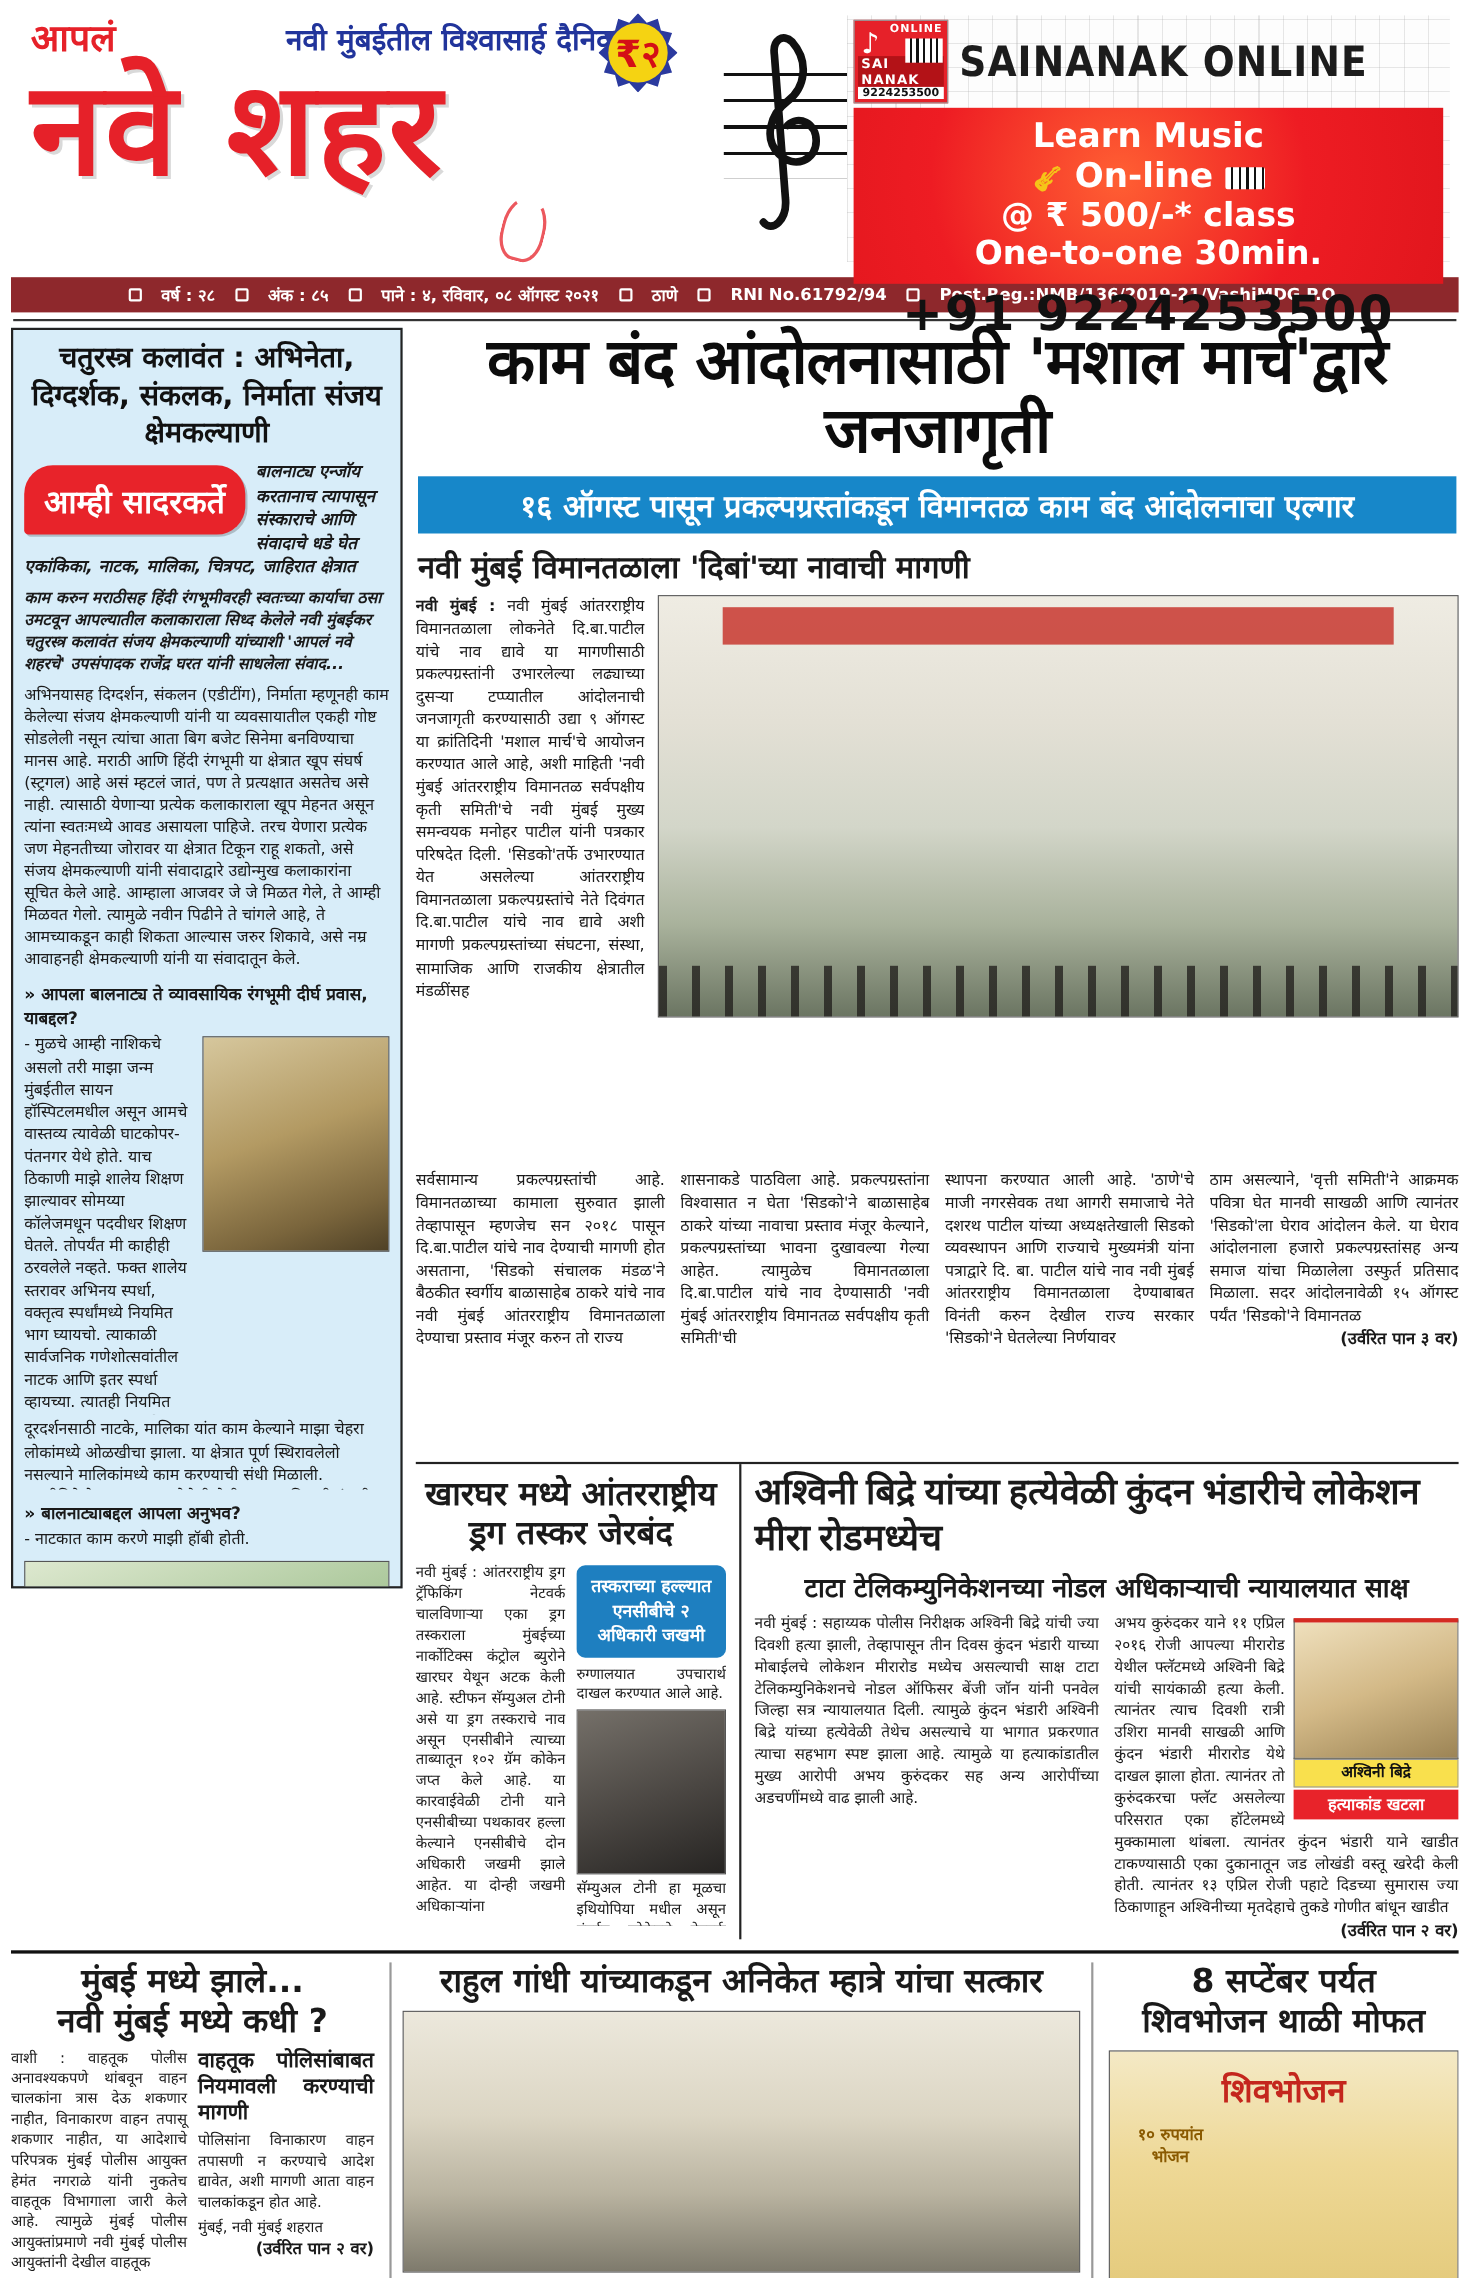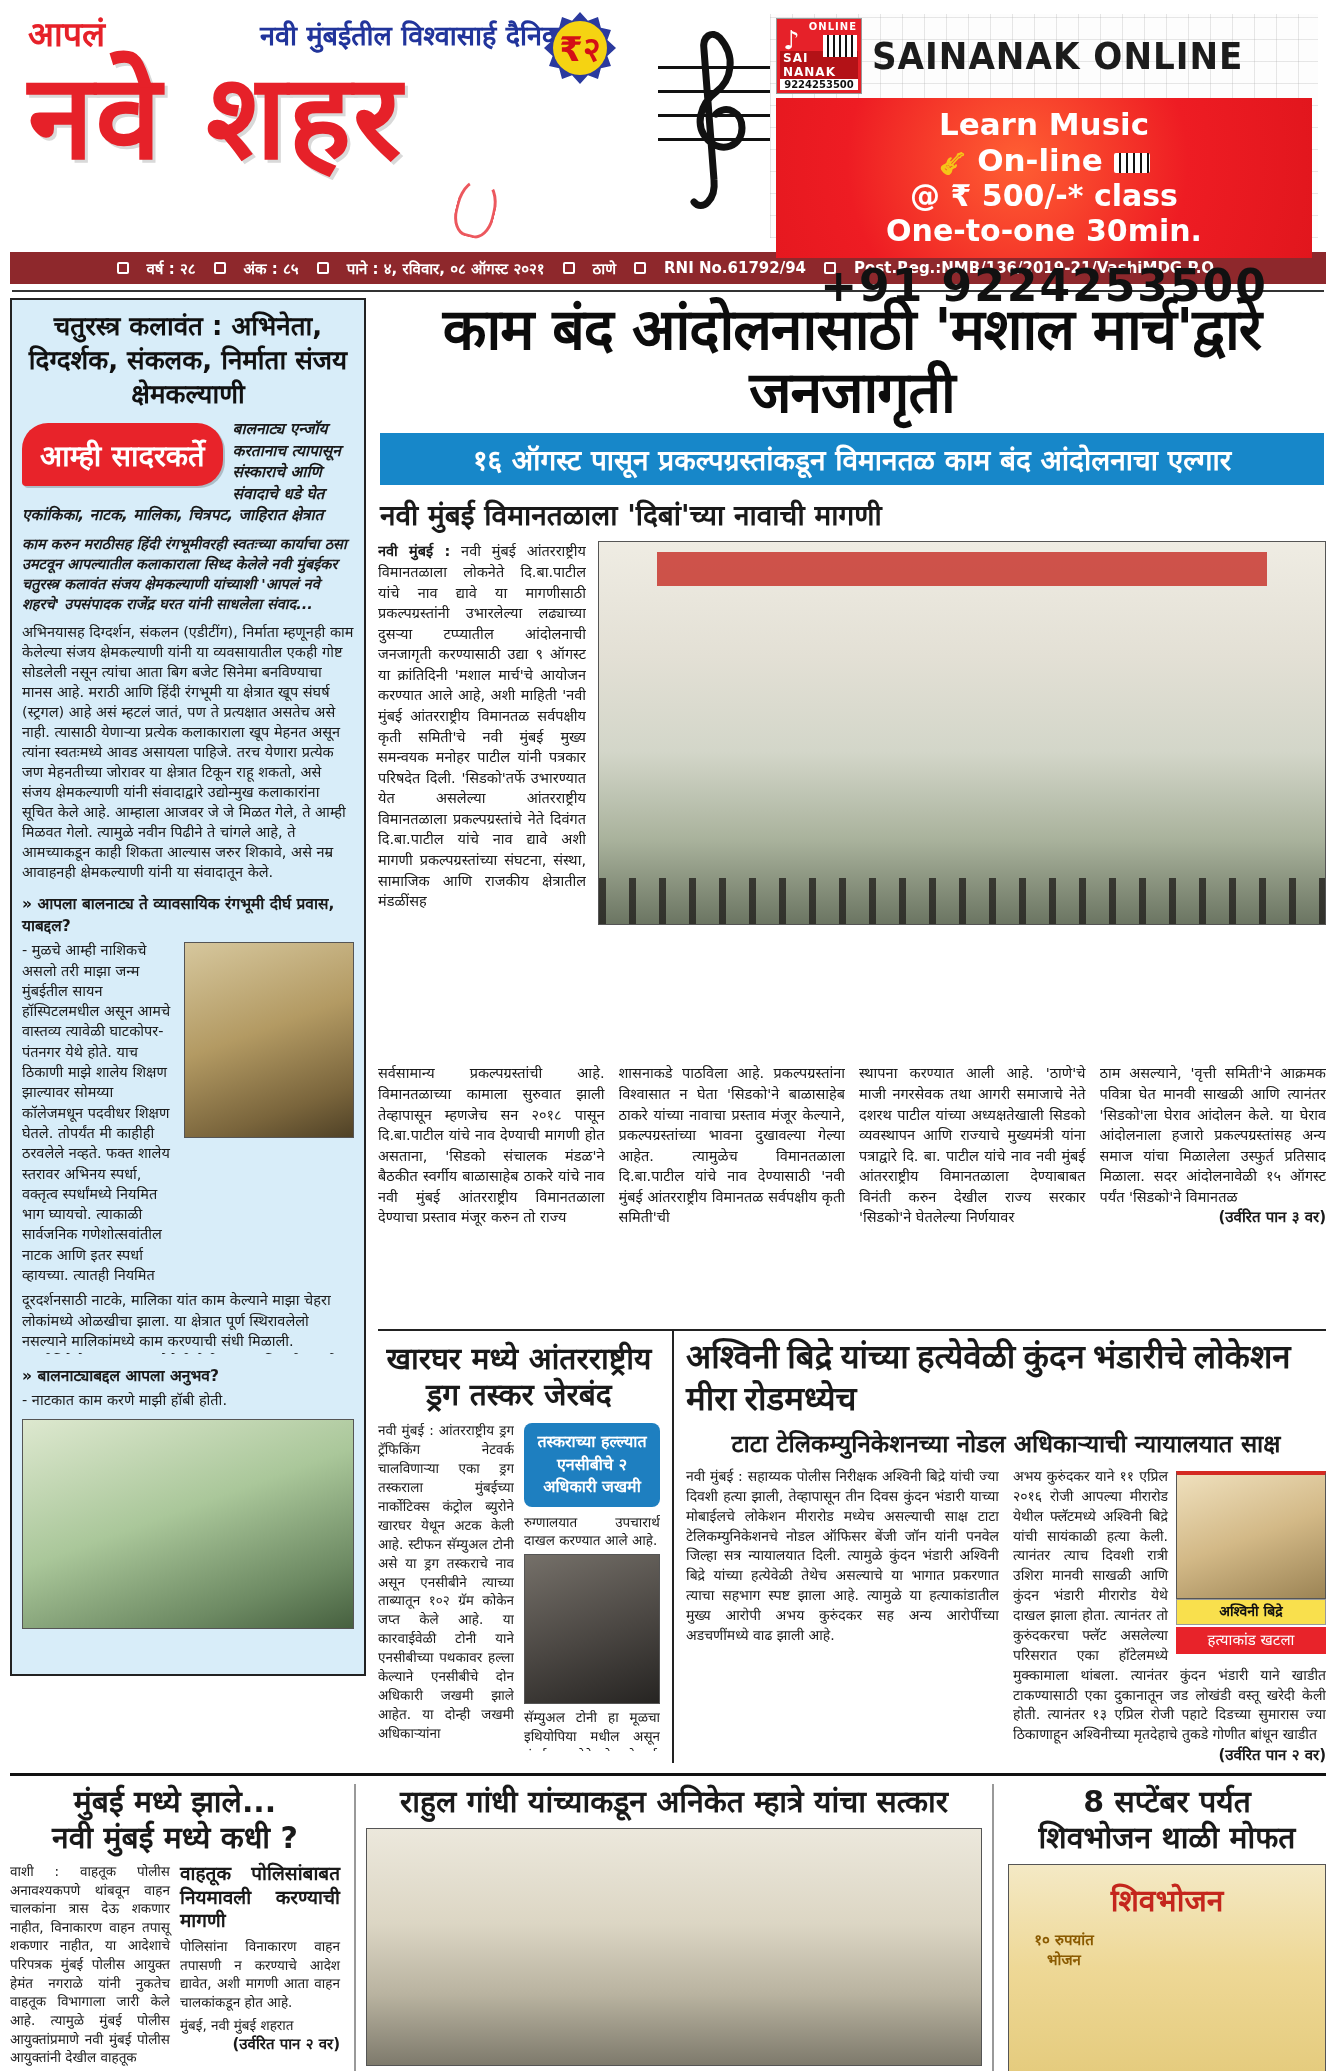--- a/index.html
+++ b/index.html
@@ -56,21 +56,21 @@
   
   .infobar { height:32px; background:#8e282c; color:#fff; display:flex; align-items:center;
     justify-content:center; gap:18px; font-size:15px; font-weight:bold; margin-top:2px; }
   .sq { width:12px; height:12px; border:2px solid #fff; display:inline-block; border-radius:2px; }
   .rule { height:2px; background:#333; margin:6px 2px; }
 
   
   .main { display:grid; grid-template-columns:356px 1fr; gap:12px; margin-top:4px; }
 
   
-  .feature { background:#d8edf9; border:2px solid #222; padding:10px 10px 6px 10px; height:1378px; overflow:hidden; }
+  .feature { background:#d8edf9; border:2px solid #222; padding:10px 10px 6px 10px; height:1146px; overflow:hidden; }
   .feature h2 { font-size:26px; line-height:1.3; text-align:center; color:#111; margin-bottom:8px; }
   .badge-red { float:left; background:#e8232a; color:#fff; font-size:29px; font-weight:bold;
     padding:12px 18px; border-radius:26px 26px 26px 4px; margin:4px 10px 4px 0; box-shadow:2px 2px 0 rgba(0,0,0,.2); }
   .feature .intro { font-size:15.5px; font-style:italic; font-weight:bold; line-height:1.38; }
   .feature .para { font-size:14.5px; line-height:1.38; margin-top:8px; font-style:italic; font-weight:bold; clear:both; }
   .qhead { font-size:15.5px; font-weight:bold; margin-top:10px; }
   .qhead .arr { color:#111; }
   .feature .ans { font-size:14.5px; line-height:1.4; margin-top:4px; }
   .ph { width:100%; border:1px solid #555; }
   .ph-officer { float:right; width:170px; height:196px; margin:6px 0 6px 8px;
@@ -107,21 +107,21 @@
     background:linear-gradient(160deg,#757069 0%,#4a4642 55%,#262422 100%); }
   .art-bidre { padding:6px 0 0 12px; }
   .art-bidre h2 { font-size:33px; line-height:1.25; text-align:left;font-family:Liberation Serif, serif; }
   .art-bidre h3 { font-size:24px; font-weight:bold; text-align:center; margin:6px 0 8px 0; }
   .bidre-grid { display:grid; grid-template-columns:1fr 1fr; gap:14px; }
   .bidre-grid .c { font-size:14px; line-height:1.42; text-align:justify; height:296px; overflow:hidden; }
   .bidre-fig { float:right; width:150px; margin:4px 0 4px 8px; }
   .ph-bidre { height:128px; border-top:4px solid #d42a22;
     background:linear-gradient(160deg,#efe0bd 0%,#d3b987 50%,#9c8455 100%); }
   .cap-yellow { background:#f9e04d; color:#111; font-size:14px; font-weight:bold; text-align:center; padding:2px; border:1px solid #999; }
-  .badge-case { background:#e8232a; color:#fff; font-size:15px; font-weight:normal; text-align:center; padding:3px 20px; margin-top:2px; }
+  .badge-case { background:#e8232a; color:#fff; font-size:15px; font-weight:bold; text-align:center; padding:3px 20px; margin-top:2px; }
 
   
   .bottom { display:grid; grid-template-columns:330px 1fr 318px; gap:14px; border-top:3px solid #111; margin-top:10px; padding-top:8px; height:538px; overflow:hidden; }
   .bottom h2 { font-size:30px; line-height:1.2; text-align:center; }
   .traffic-grid { display:grid; grid-template-columns:1fr 1fr; gap:10px; margin-top:6px; }
   .traffic-grid .c { font-size:13.5px; line-height:1.38; text-align:justify; }
   .traffic-grid h4 { font-size:19px; line-height:1.25; margin-bottom:4px; }
   .art-rahul { border-left:2px solid #999; border-right:2px solid #999; padding:0 10px; }
   .ph-rahul { height:238px; margin:8px 0;
     background:linear-gradient(180deg,#ece8dc 0%,#dcd6c4 40%,#b9b3a0 70%,#7e7a6c 100%); }

